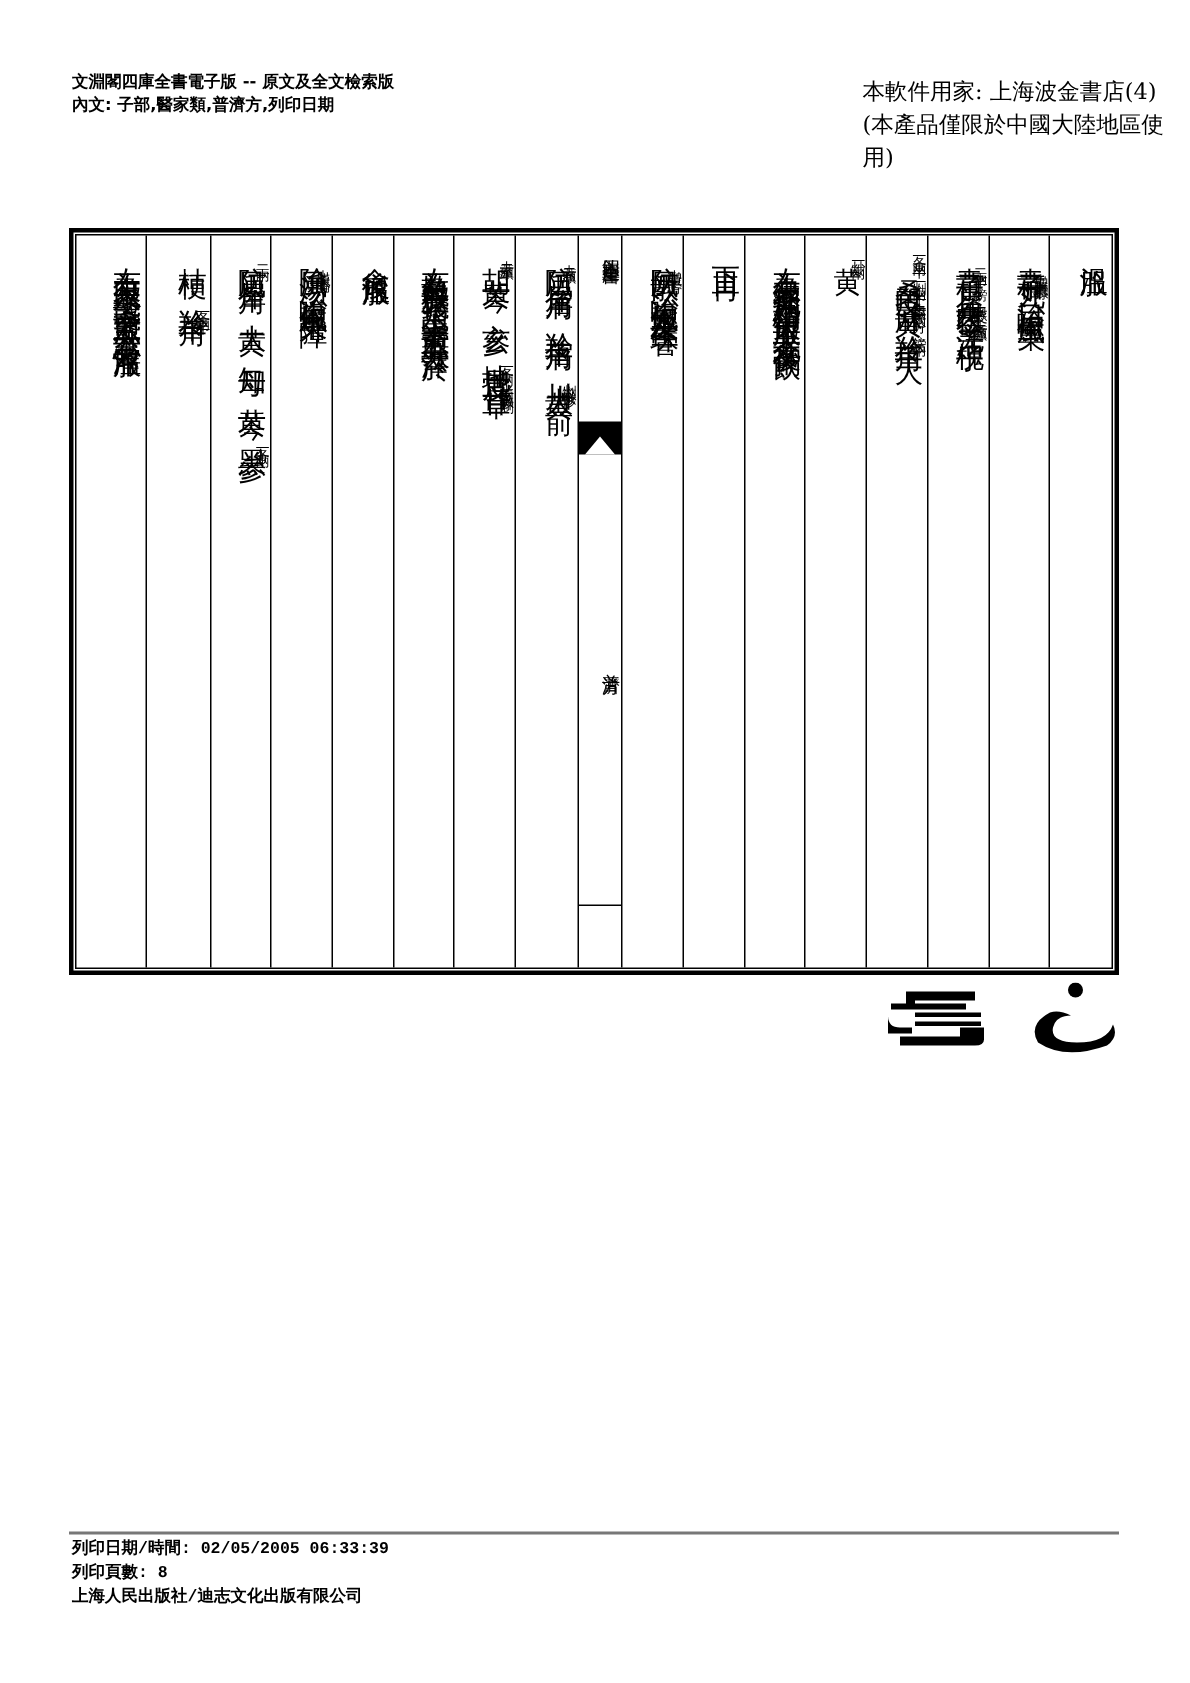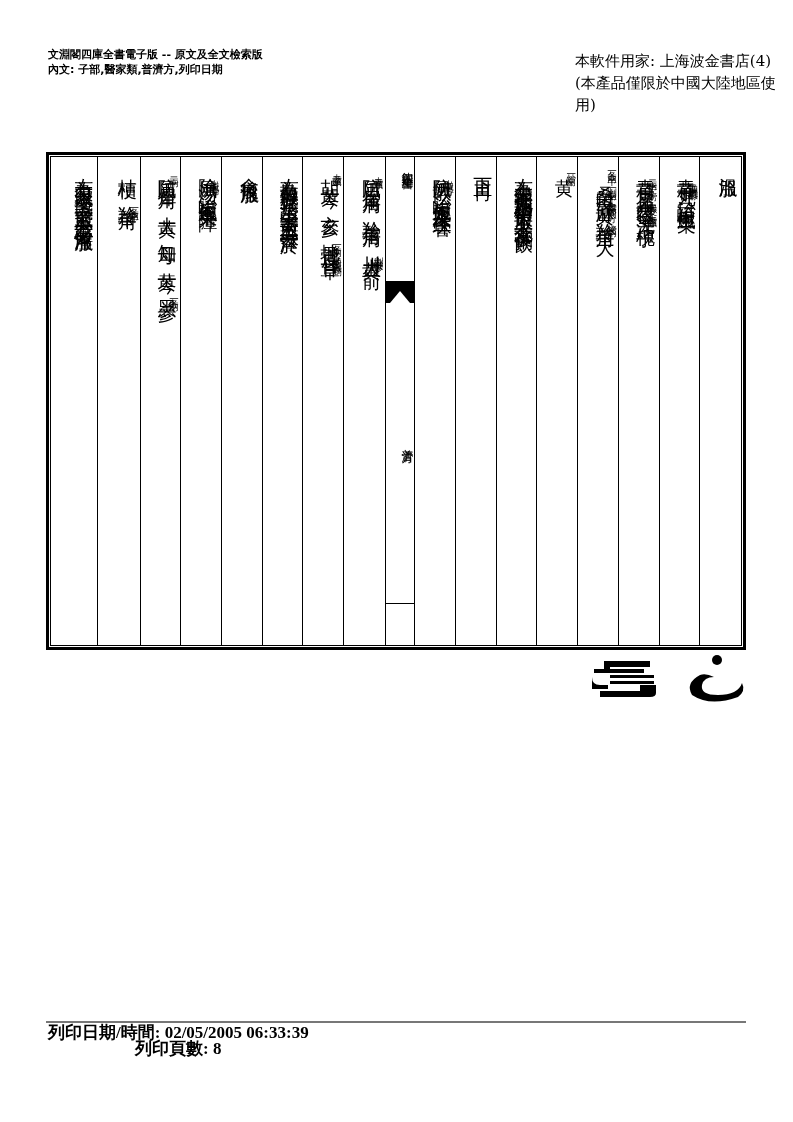--- a/index.html
+++ b/index.html
@@ -20,22 +20,22 @@
   .seg { display: block; }
   .note { writing-mode: vertical-rl; font-size: 9.5px; line-height: 12px; letter-spacing: 2px; }
   .center-col .vt { font-size: 12px; line-height: 14px; letter-spacing: 1px; }
   .fish { position: absolute; left: 0; right: 0; top: 124px; height: 22px; background: #000; }
   .fish::after { content: ""; position: absolute; left: 50%; top: 10px; margin-left: -10px;
                  border-left: 10px solid transparent; border-right: 10px solid transparent;
                  border-bottom: 12px solid #fff; }
   .cline { position: absolute; left: 0; right: 0; top: 446px; border-top: 1px solid #000; }
   .logo { position: absolute; top: 655px; }
   .footer-rule { position: absolute; left: 46px; top: 1021px; width: 700px; border-top: 2px solid #777; }
-  .footer { position: absolute; left: 48px; top: 1025px; font-family: Liberation Serif, serif;
-            font-weight: bold; font-size: 17px; line-height: 16px; text-align: center; }
+  .footer { position: absolute; left: 48px; top: 1025px; font-family: Liberation Mono, monospace;
+            font-weight: bold; font-size: 11px; line-height: 16px; }
 </style>
 </head>
 <body>
 
 <div class="hdr-left">
   <div>文淵閣四庫全書電子版 -- 原文及全文檢索版</div>
   <div>內文: 子部,醫家類,普濟方,列印日期</div>
 </div>
 <div class="hdr-right">
   <div>本軟件用家: 上海波金書店(4)</div>
@@ -181,13 +181,14 @@
   <svg width="70" height="55" viewBox="0 0 70 55">
     <circle cx="37" cy="5" r="5" fill="#000"></circle>
     <path d="M20 20 Q5 28 12 40 Q30 52 58 42 Q66 36 62 28 Q58 40 38 40 Q20 40 22 30 Q24 22 34 22 Q26 18 20 20 Z" fill="#000"></path>
   </svg>
 </div>
 
 <div class="footer-rule"></div>
 <div class="footer">
   <div>列印日期/時間: 02/05/2005 06:33:39</div>
   <div>列印頁數: 8</div>
+  <div>上海人民出版社/迪志文化出版有限公司</div>
 </div>
 
 </body></html>

